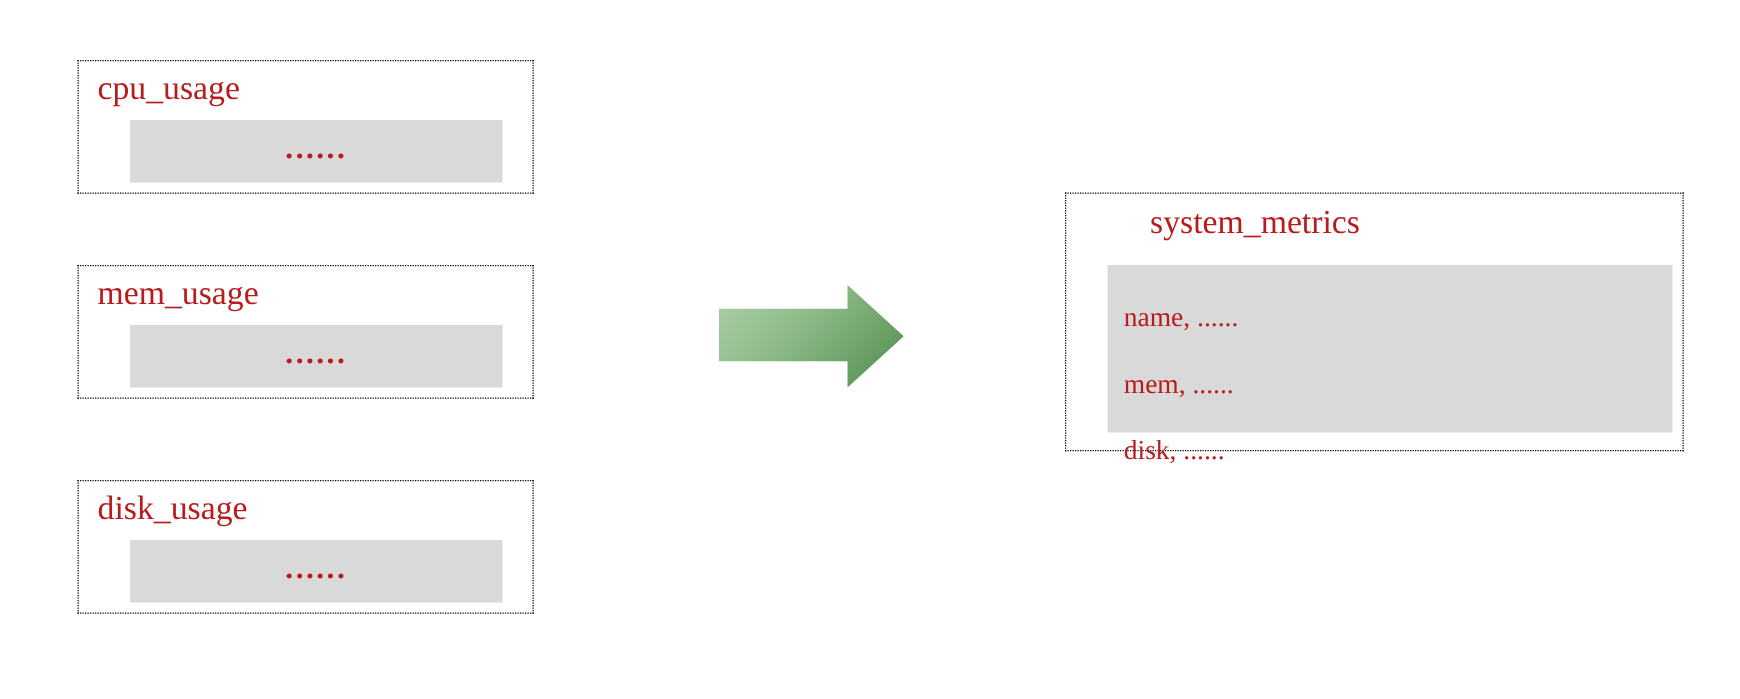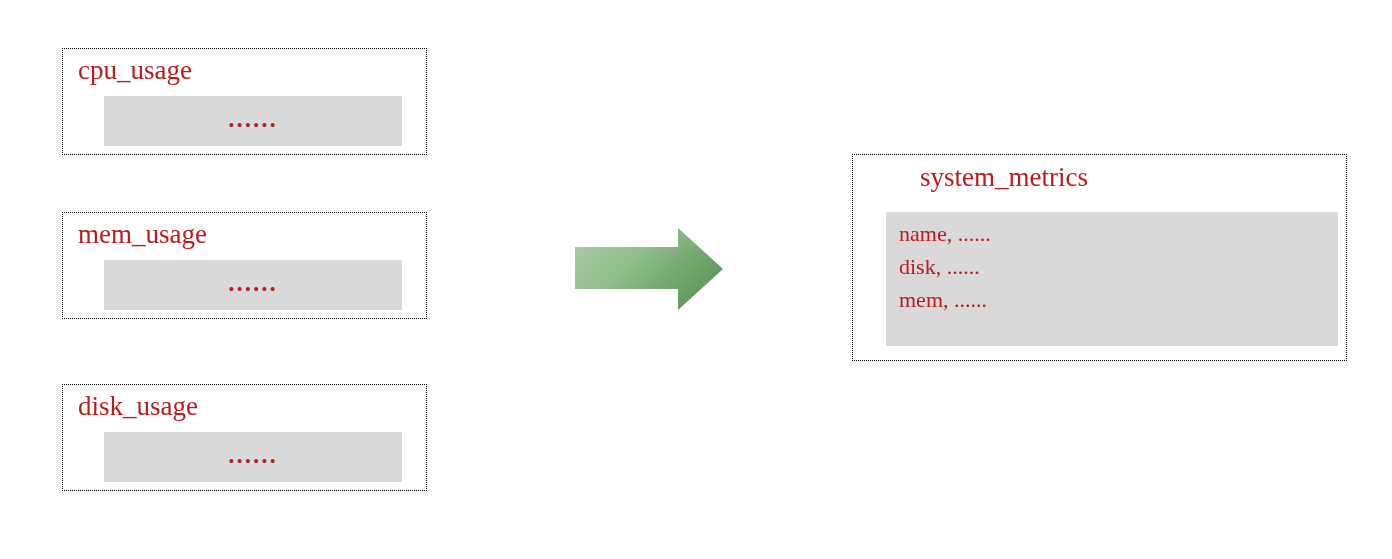--- a/index.html
+++ b/index.html
@@ -88,20 +88,21 @@
     width: 452px;
     height: 134px;
     background: #d9d9d9;
     padding: 5px 0 0 13px;
     box-sizing: border-box;
   }
   .result-row {
     font-size: 22px;
     line-height: 33px;
     white-space: nowrap;
+    margin-top: 20px;
   }
 </style>
 </head>
 <body>
 
 <div class="canvas">
 
   <div class="src-box cpu">
     <div class="src-title">cpu_usage</div>
     <div class="src-bar">
@@ -122,18 +123,18 @@
       <span class="src-bar-dots">......</span>
     </div>
   </div>
 
   <div class="flow-arrow"></div>
 
   <div class="result-box">
     <div class="result-title">system_metrics</div>
     <div class="result-panel">
       <div class="result-row">name, ......</div>
+      <div class="result-row">mem, ......</div>
       <div class="result-row">disk, ......</div>
-      <div class="result-row">mem, ......</div>
     </div>
   </div>
 
 </div>
 
 </body></html>

